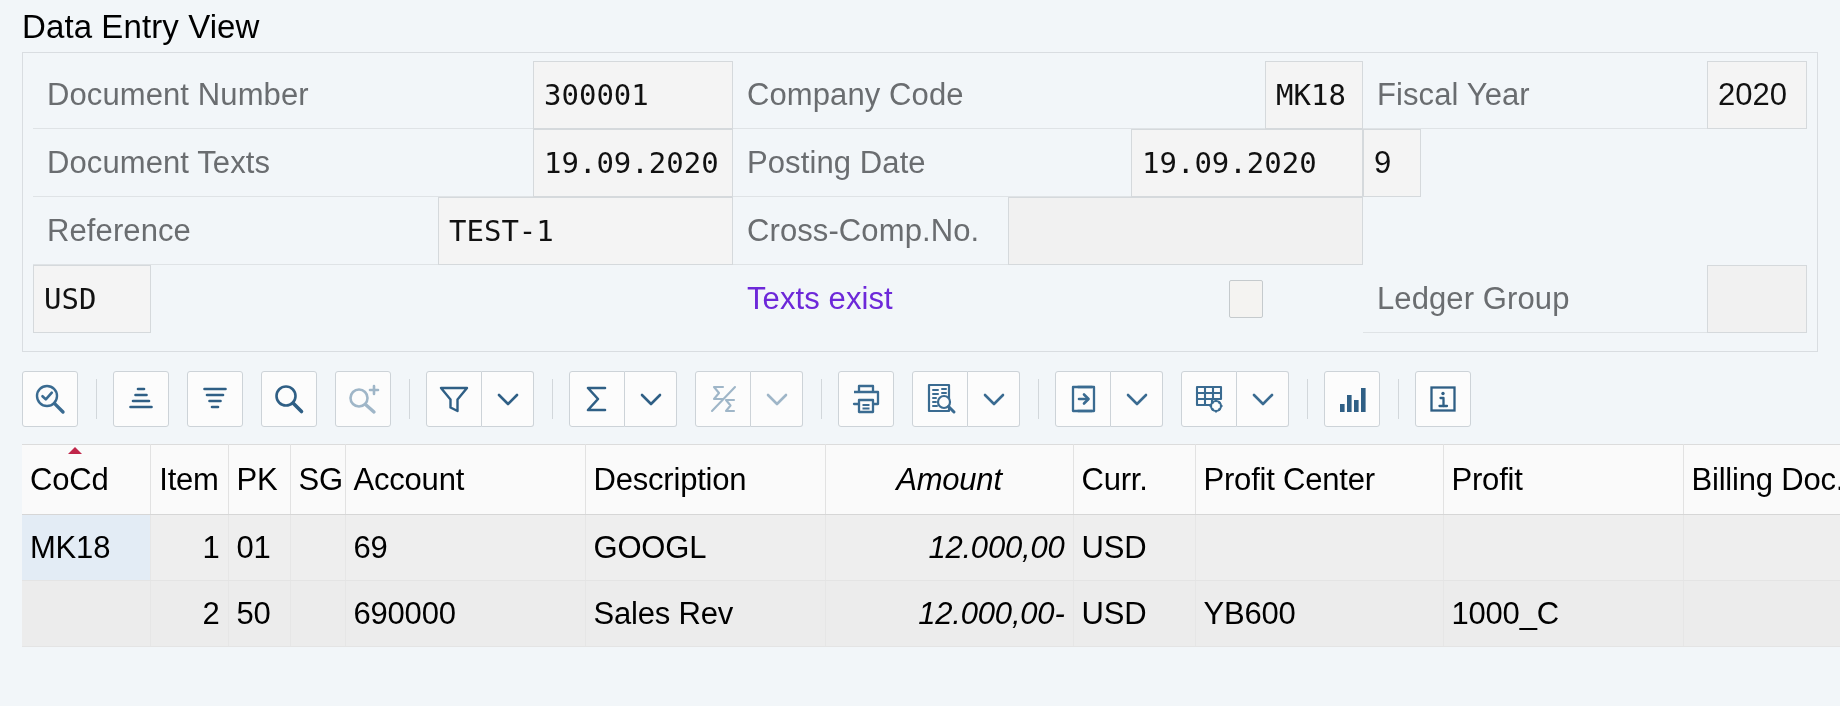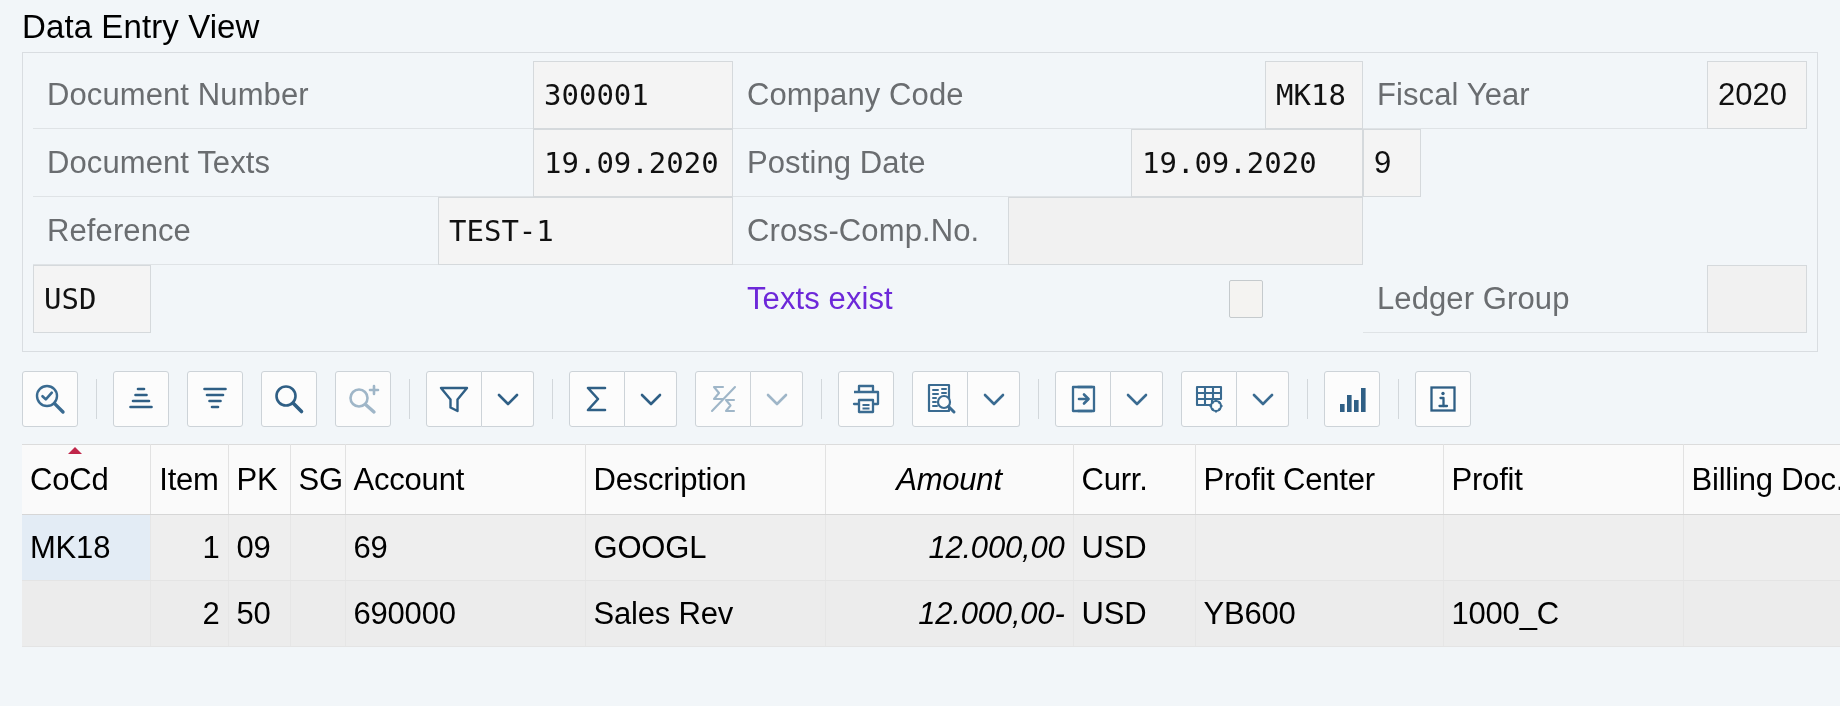--- a/index.html
+++ b/index.html
@@ -477,21 +477,21 @@
         <th class="c-curr">Curr.</th>
         <th class="c-profit">Profit Center</th>
         <th class="c-segment">Profit</th>
         <th class="c-billing">Billing Doc.</th>
       </tr>
     </thead>
     <tbody>
       <tr class="r1">
         <td class="c-cocd sel">MK18</td>
         <td class="c-item num">1</td>
-        <td class="c-pk">09</td>
+        <td class="c-pk">01</td>
         <td class="c-sg"></td>
         <td class="c-account">69</td>
         <td class="c-desc">GOOGL</td>
         <td class="c-amount num">12.000,00</td>
         <td class="c-curr">USD</td>
         <td class="c-profit"></td>
         <td class="c-segment"></td>
         <td class="c-billing"></td>
       </tr>
       <tr class="r2">

